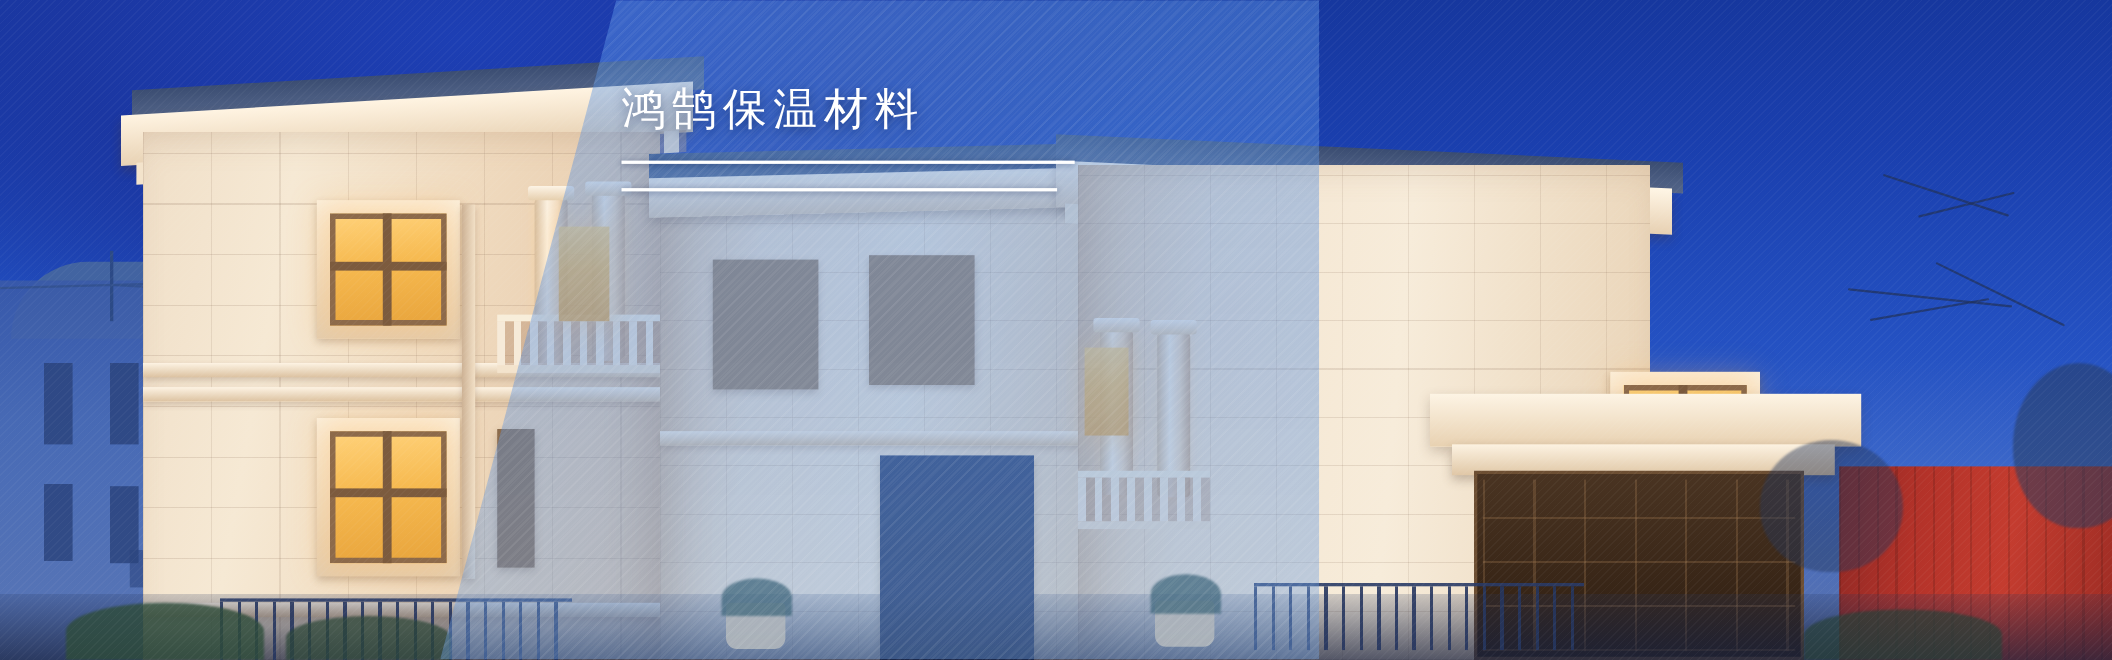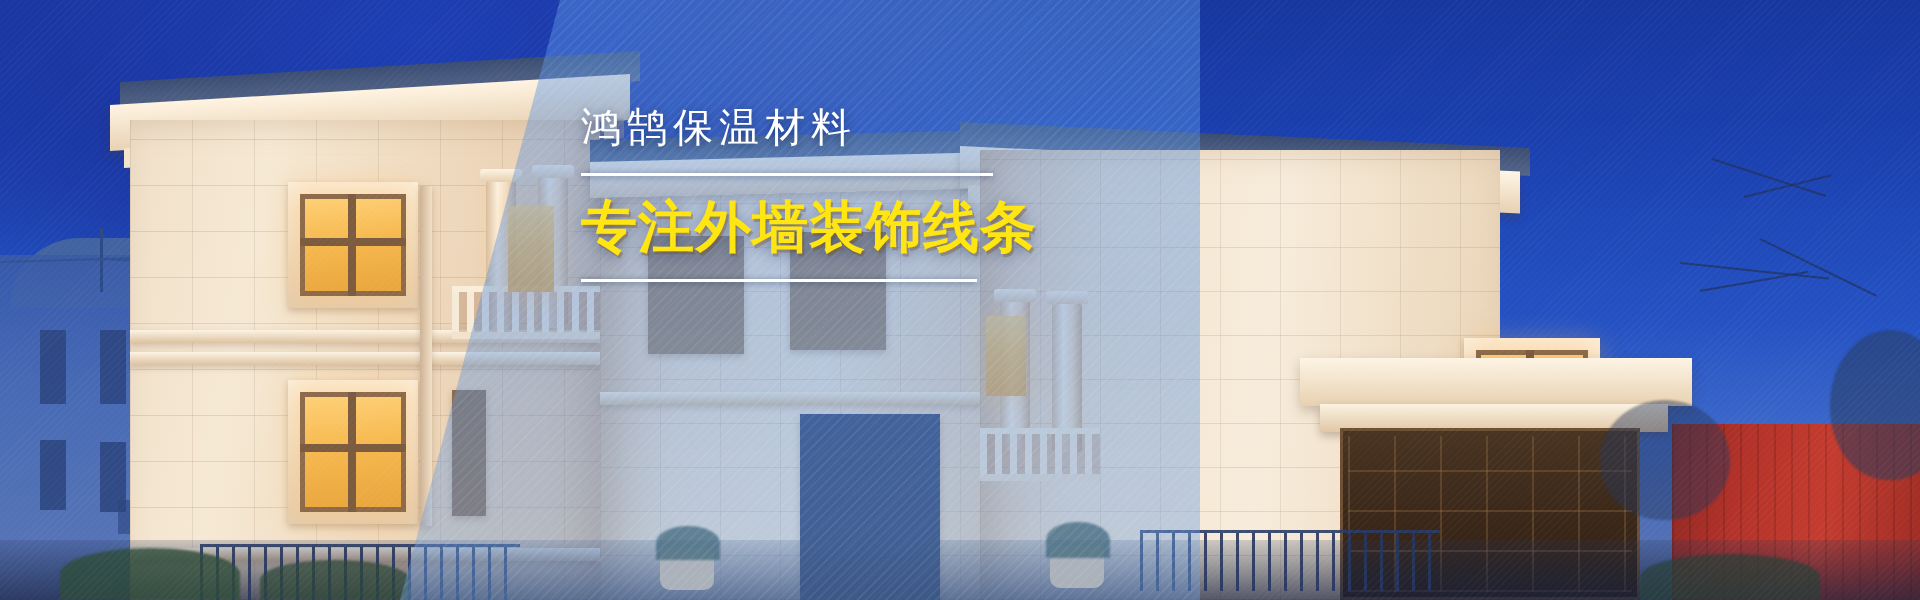--- a/index.html
+++ b/index.html
@@ -189,23 +189,22 @@
   }
   
   .texture{
     position:absolute;inset:0;
     background:repeating-linear-gradient(135deg, rgba(255,255,255,.035) 0 1px, transparent 1px 5px);
     pointer-events:none;
   }
 
   
   .copy{
-    position:absolute;left:565px;top:107px;width:450px;
+    position:absolute;left:565px;top:80px;width:450px;
     z-index:12;
-    margin-left:16px;
   }
   .brand{
     font-size:40px;line-height:1;letter-spacing:6px;color:#ffffff;
     font-weight:400;
     text-shadow:0 2px 10px rgba(10,25,70,.55);
     white-space:nowrap;
   }
   .rule{
     width:412px;height:3px;background:#ffffff;margin:26px 0 20px 0;
     box-shadow:0 1px 6px rgba(10,25,70,.45);
@@ -319,17 +318,16 @@
   <div class="shrub" style="left:260px;width:150px;height:40px;background:rgba(44,70,56,.72);"></div>
   <div class="shrub" style="left:1640px;width:180px;height:46px;background:rgba(40,64,56,.7);"></div>
 
   <div class="overlay"></div>
   <div class="overlay-line"></div>
   <div class="texture"></div>
 
   <div class="copy">
     <div class="brand">鸿鹄保温材料</div>
     <div class="rule"></div>
-    <div class="headline">专注外墙装饰线条</div>
     <div class="rule short"></div>
   </div>
 
 </div>
 
 </body></html>

